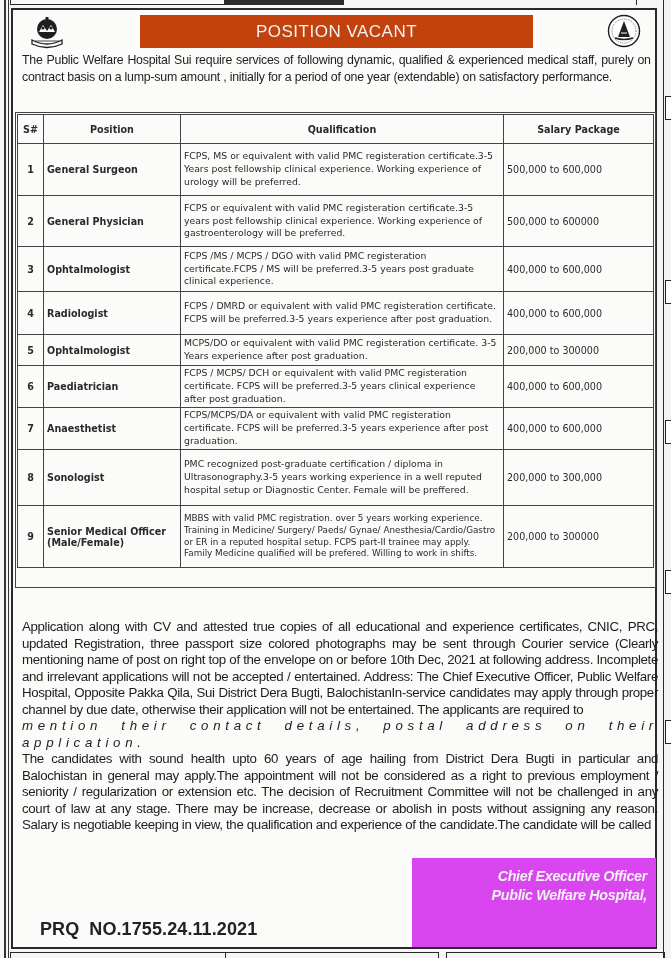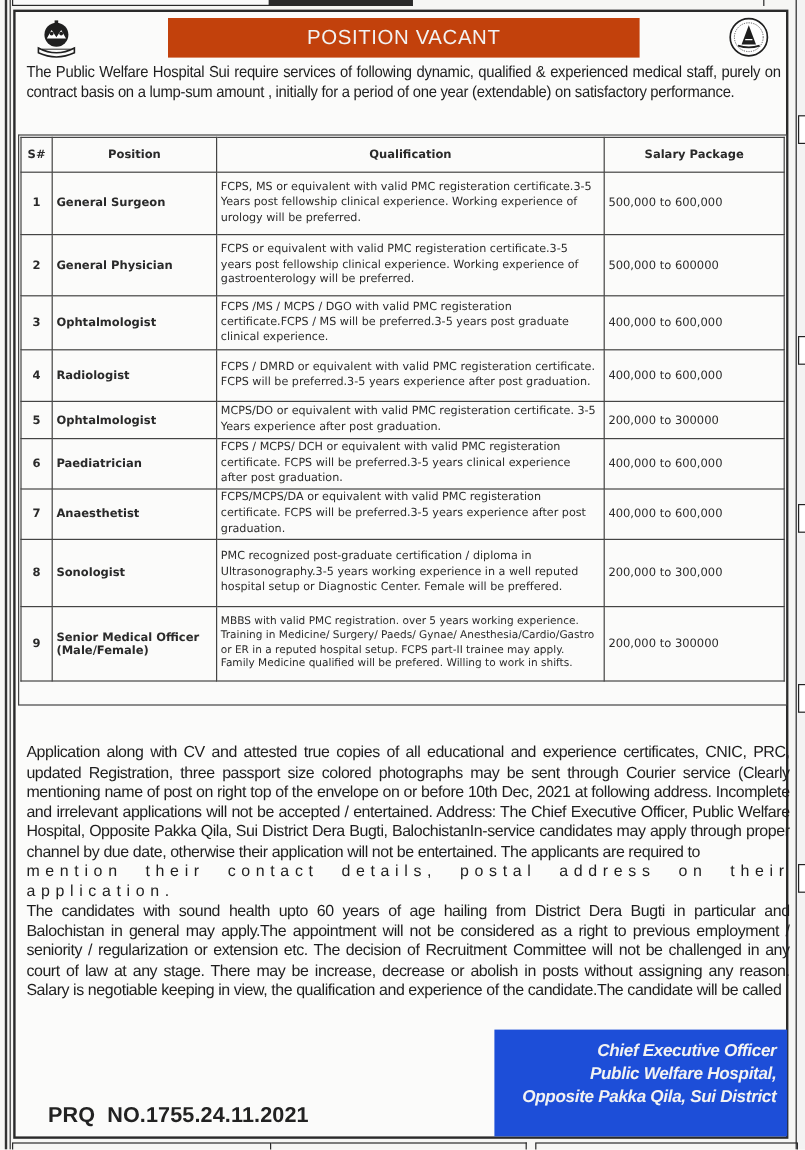--- a/index.html
+++ b/index.html
@@ -81,27 +81,27 @@
       position: absolute; left: 2px; top: 102px; width: 641px; height: 476px;
       border: 1.2px solid #444; box-sizing: border-box; pointer-events: none;
     }
 
     .body-text {
       position: absolute; left: 9px; top: 609px; width: 636px;
       font-size: 13.3px; line-height: 16.5px; text-align: justify;
       letter-spacing: -0.35px; font-family: "Liberation Sans", sans-serif;
     }
     .body-text p { margin: 0; }
-    .spread { letter-spacing: 4.7px; }
+    .spread { letter-spacing: 4.7px; font-style: italic; }
     .email-line { text-align: left; }
     .fax { text-align: left; }
 
     .signature {
       position: absolute; left: 399px; top: 848px; width: 244px; height: 89px;
-      background: #1d4ed8; color: #f2f2f2; text-align: right;
+      background: #d946ef; color: #f2f2f2; text-align: right;
       font-weight: bold; font-style: italic; font-size: 14.3px; line-height: 19px;
       padding: 9px 9px 0 0; box-sizing: border-box; letter-spacing: -0.3px;
     }
     .signature div { white-space: nowrap; }
     .prq {
       position: absolute; left: 27px; top: 909px;
       font-weight: bold; font-size: 18px; letter-spacing: 0.1px; color: #222;
     }
     .prq .gap { display: inline-block; width: 10px; }
   </style>
@@ -225,15 +225,14 @@
     <p>The candidates with sound health upto 60 years of age hailing  from District Dera Bugti in particular and Balochistan in general may apply.The appointment will not be considered as a right to previous employment / seniority / regularization or extension etc. The decision of Recruitment Committee will not be challenged in any court of law at any stage. There may be increase, decrease or abolish in posts without assigning any reason. Salary is negotiable keeping in view, the qualification and experience of the candidate.The candidate will be called</p>
   </div>
 
   <div class="prq">
     <span>PRQ</span><span class="gap"></span><span>NO.1755.24.11.2021</span>
   </div>
 
   <div class="signature">
     <div>Chief Executive Officer</div>
     <div>Public Welfare Hospital,</div>
-    <div>Opposite Pakka Qila, Sui District</div>
   </div>
 </div>
 
 </body></html>

